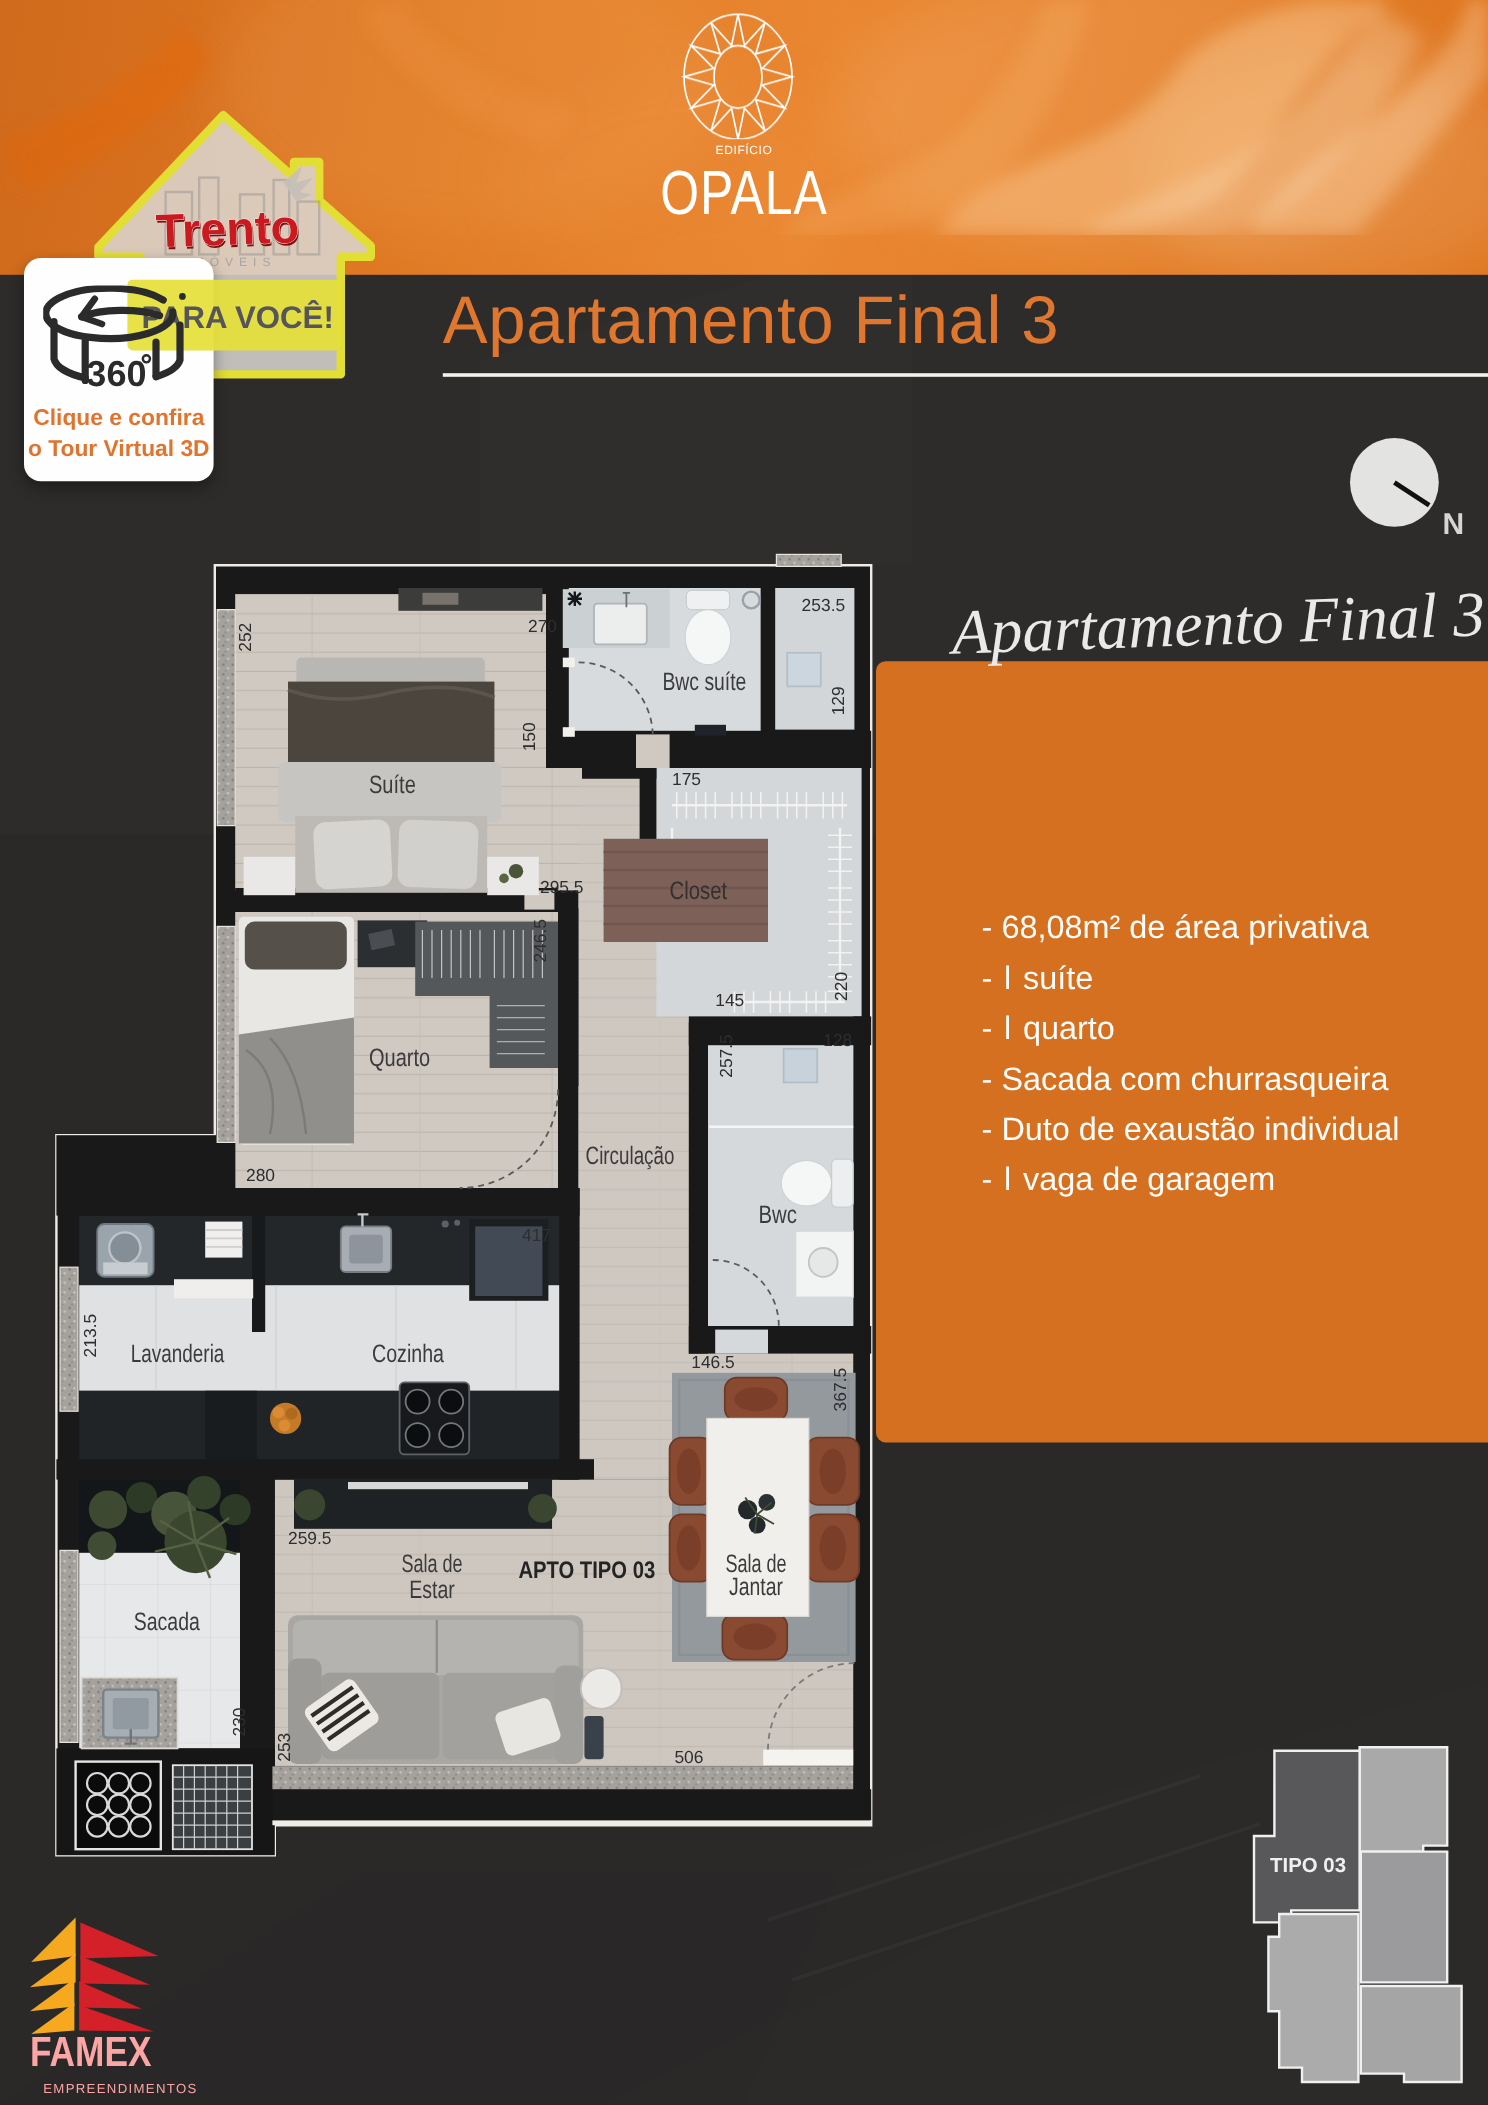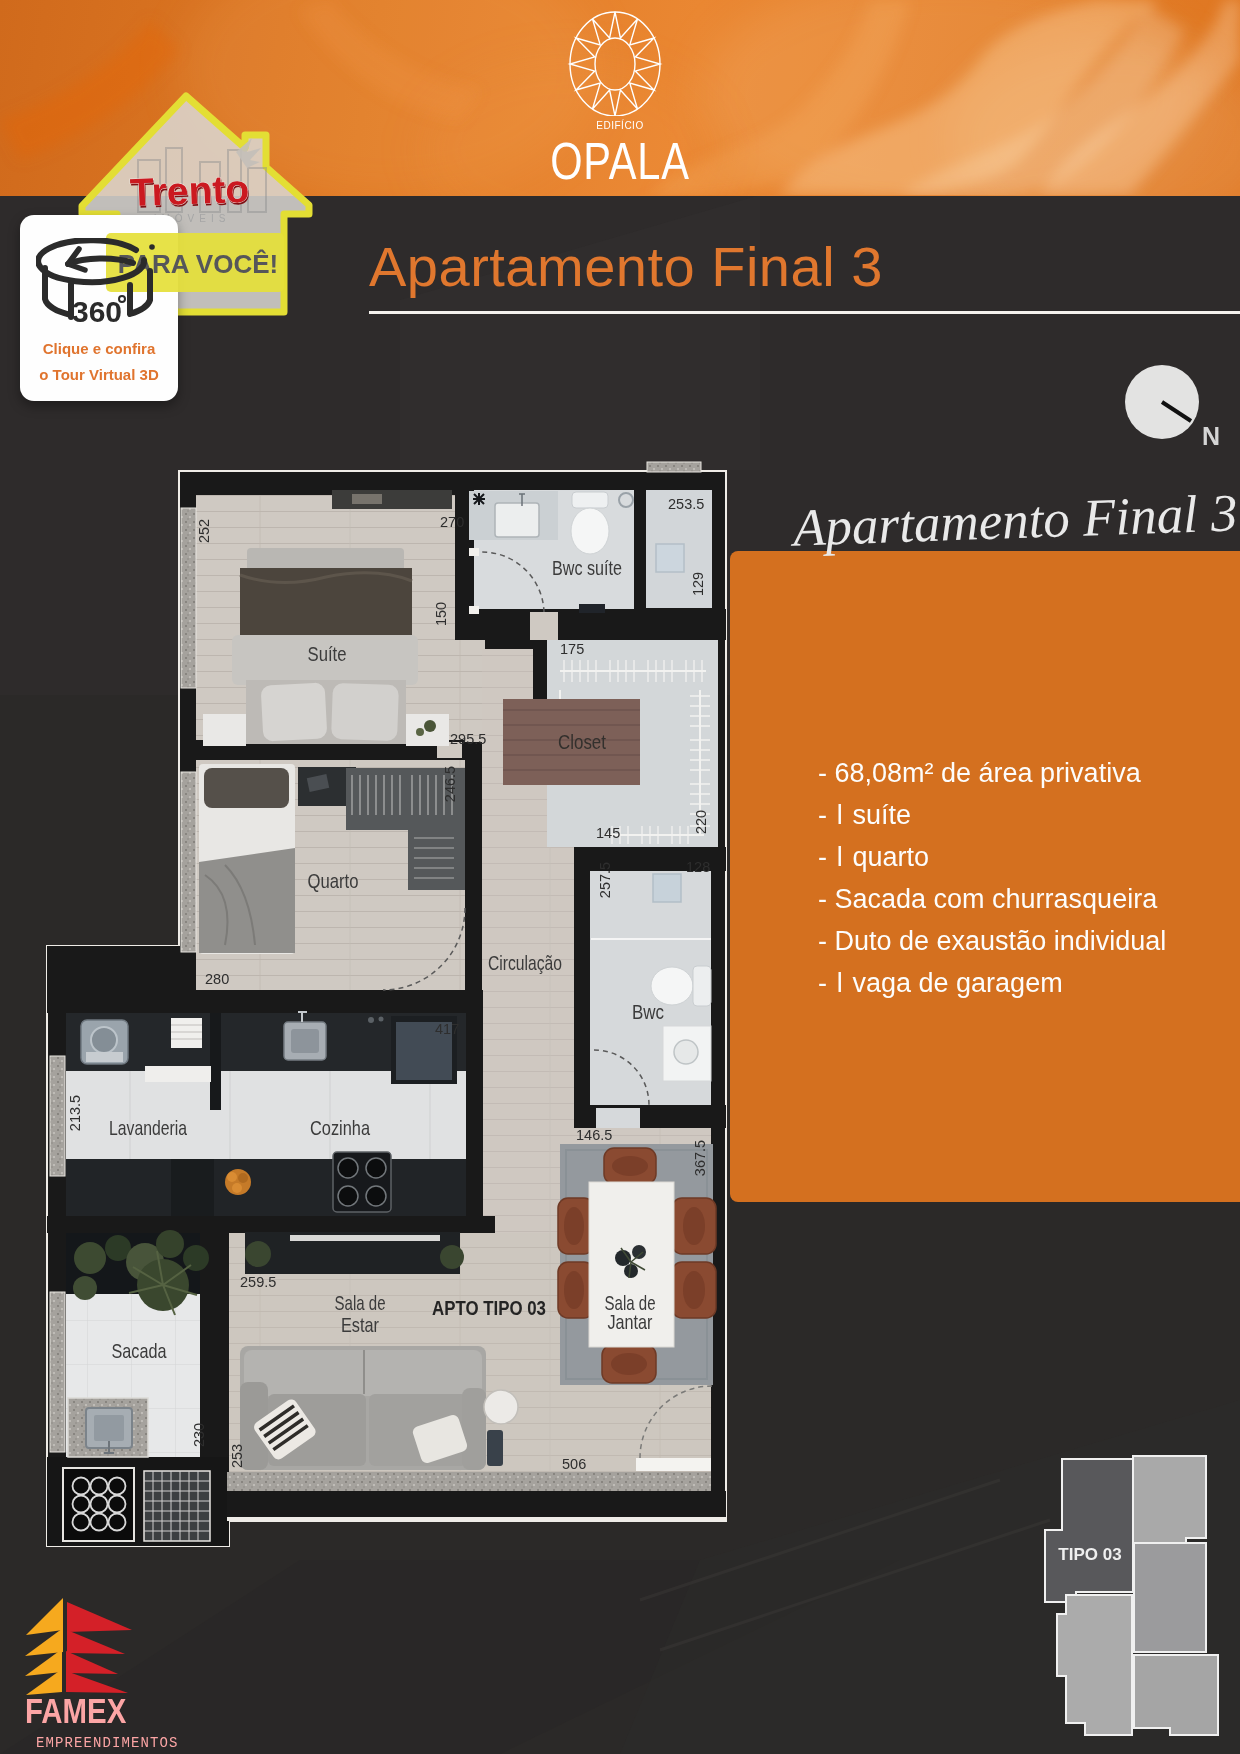--- a/index.html
+++ b/index.html
@@ -1,33 +1,33 @@
 <!DOCTYPE html>
 <html><head>
 <meta charset="utf-8">
 <style>
 html,body{margin:0;padding:0;}
 body{width:1240px;height:1754px;position:relative;overflow:hidden;background:#2b2928;font-family:"Liberation Sans",sans-serif;}
 .abs{position:absolute;}
 #bgtex{position:absolute;left:0;top:0;width:1240px;height:1754px;}
-#header{position:absolute;left:0;top:0;width:1240px;height:196px;background:linear-gradient(100deg,#d06a1c 0%,#e07a24 30%,#ea8732 55%,#e37c26 78%,#df7722 100%);overflow:hidden;}
+#header{position:absolute;left:0;top:0;width:1240px;height:229px;background:linear-gradient(100deg,#d06a1c 0%,#e07a24 30%,#ea8732 55%,#e37c26 78%,#df7722 100%);overflow:hidden;}
 .flame{position:absolute;border-radius:50%;filter:blur(22px);}
 #hdrtxt{position:absolute;left:0;top:120px;width:1240px;text-align:center;color:#fff;}
 #edif{font-size:10px;letter-spacing:0.5px;}
 #opala{font-size:52px;letter-spacing:1px;margin-top:0px;font-weight:400;transform:scaleX(0.8);}
 #title{position:absolute;left:369px;top:234px;color:#e0772e;font-size:56px;font-weight:400;letter-spacing:0.5px;}
 #titleline{position:absolute;left:369px;top:311px;width:871px;height:3px;background:#f5f2ee;}
 #obox{position:absolute;left:730px;top:551px;width:510px;height:651px;background:#d4701f;border-radius:8px 0 0 8px;}
 #olist{position:absolute;left:818px;top:752px;color:#fdfdfc;font-size:27px;font-weight:normal;line-height:42px;white-space:nowrap;}
 #clickbox{position:absolute;left:20px;top:215px;width:158px;height:186px;background:#fefefe;border-radius:14px;box-shadow:0 5px 12px rgba(0,0,0,0.35);}
 
 #scripttxt{position:absolute;left:793px;top:490px;color:#e9e9e9;font-family:"Liberation Serif",serif;font-style:italic;font-size:53px;transform:rotate(-2deg);white-space:nowrap;}
 #famex{position:absolute;left:25px;top:1691px;color:#fca5a5;}
 #famexname{font-size:35px;font-weight:bold;letter-spacing:0px;transform:scaleX(0.84);transform-origin:left;}
-#famexsub{font-size:14px;letter-spacing:1.1px;margin-top:4px;margin-left:11px;font-family:Liberation Mono, monospace;}
+#famexsub{font-size:11px;letter-spacing:1.1px;margin-top:4px;margin-left:11px;}
 </style>
 </head>
 <body>
 <svg id="bgtex" viewBox="0 0 1240 1754">
   <rect x="0" y="0" width="1240" height="1754" fill="#2b2928"></rect>
   <rect x="0" y="195" width="1240" height="500" fill="#312e2d" opacity="0.5"></rect>
   <polygon points="400,300 760,195 760,470 400,470" fill="#353230" opacity="0.35"></polygon>
   <polygon points="0,1754 500,1754 900,1560 300,1560" fill="#272625" opacity="0.45"></polygon>
   <polygon points="620,1754 1240,1754 1240,1400 700,1560" fill="#2e2c2b" opacity="0.4"></polygon>
   <g stroke="#3a3836" stroke-width="3" opacity="0.5">
@@ -110,21 +110,21 @@
     <path d="M68,264 l11,-15 M68,264 l17,6" stroke-width="5.5"></path>
     <path d="M45,268 L45,299 A53,21 0 0 0 71,315"></path>
     <path d="M71,284 L71,317"></path>
     <path d="M150,271 L150,300 A53,21 0 0 1 130,314"></path>
     <path d="M130,285 L130,313"></path>
     <circle cx="152" cy="247" r="2.8" fill="#2b2b2b" stroke="none"></circle>
   </g>
   <text x="97" y="322" text-anchor="middle" font-family="Liberation Sans,sans-serif" font-size="30" font-weight="bold" fill="#2b2b2b">360</text>
   <circle cx="122" cy="299" r="3" fill="none" stroke="#2b2b2b" stroke-width="2"></circle>
 </svg>
-<div id="clicktxt" class="abs" style="left:20px;top:336px;width:158px;text-align:center;color:#e0742e;font-size:15px;font-weight:bold;line-height:26px;">Clique e confira<br>o Tour Virtual 3D</div>
+<div id="clicktxt" class="abs" style="left:20px;top:336px;width:158px;text-align:center;color:#e0742e;font-size:19px;font-weight:bold;line-height:26px;">Clique e confira<br>o Tour Virtual 3D</div>
 
 <svg class="abs" style="left:1118px;top:358px;" width="122" height="95" viewBox="0 0 122 95">
   <circle cx="44" cy="44" r="37" fill="#e3e3e2"></circle>
   <line x1="44" y1="44" x2="73" y2="63" stroke="#111" stroke-width="4"></line>
   <text x="84" y="87" font-family="Liberation Sans,sans-serif" font-size="25" font-weight="bold" fill="#d5d5d5">N</text>
 </svg>
 
 <svg class="abs" style="left:40px;top:455px;" width="710" height="1105" viewBox="40 455 710 1105">
 <defs>
 <pattern id="wd" width="200" height="16" patternUnits="userSpaceOnUse">

